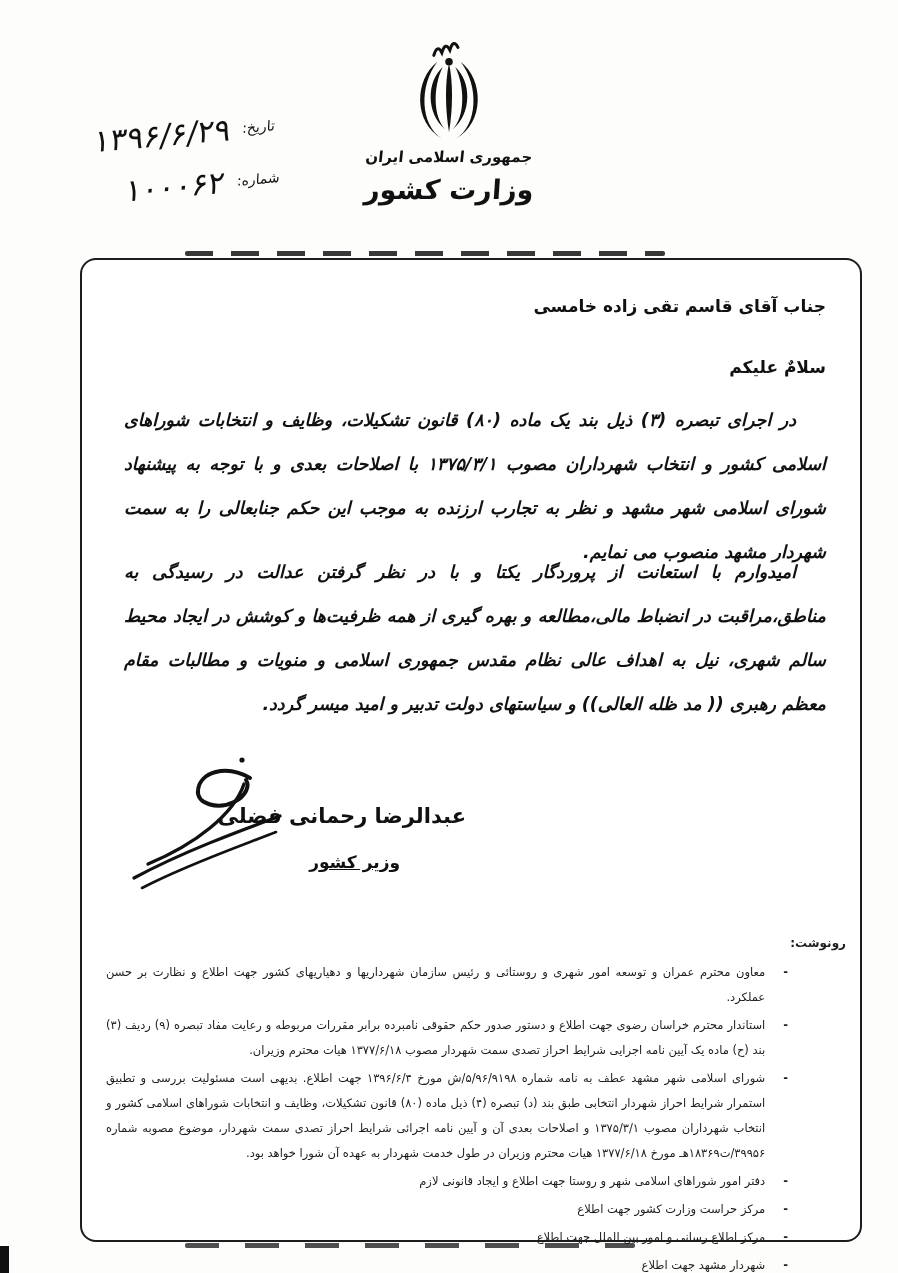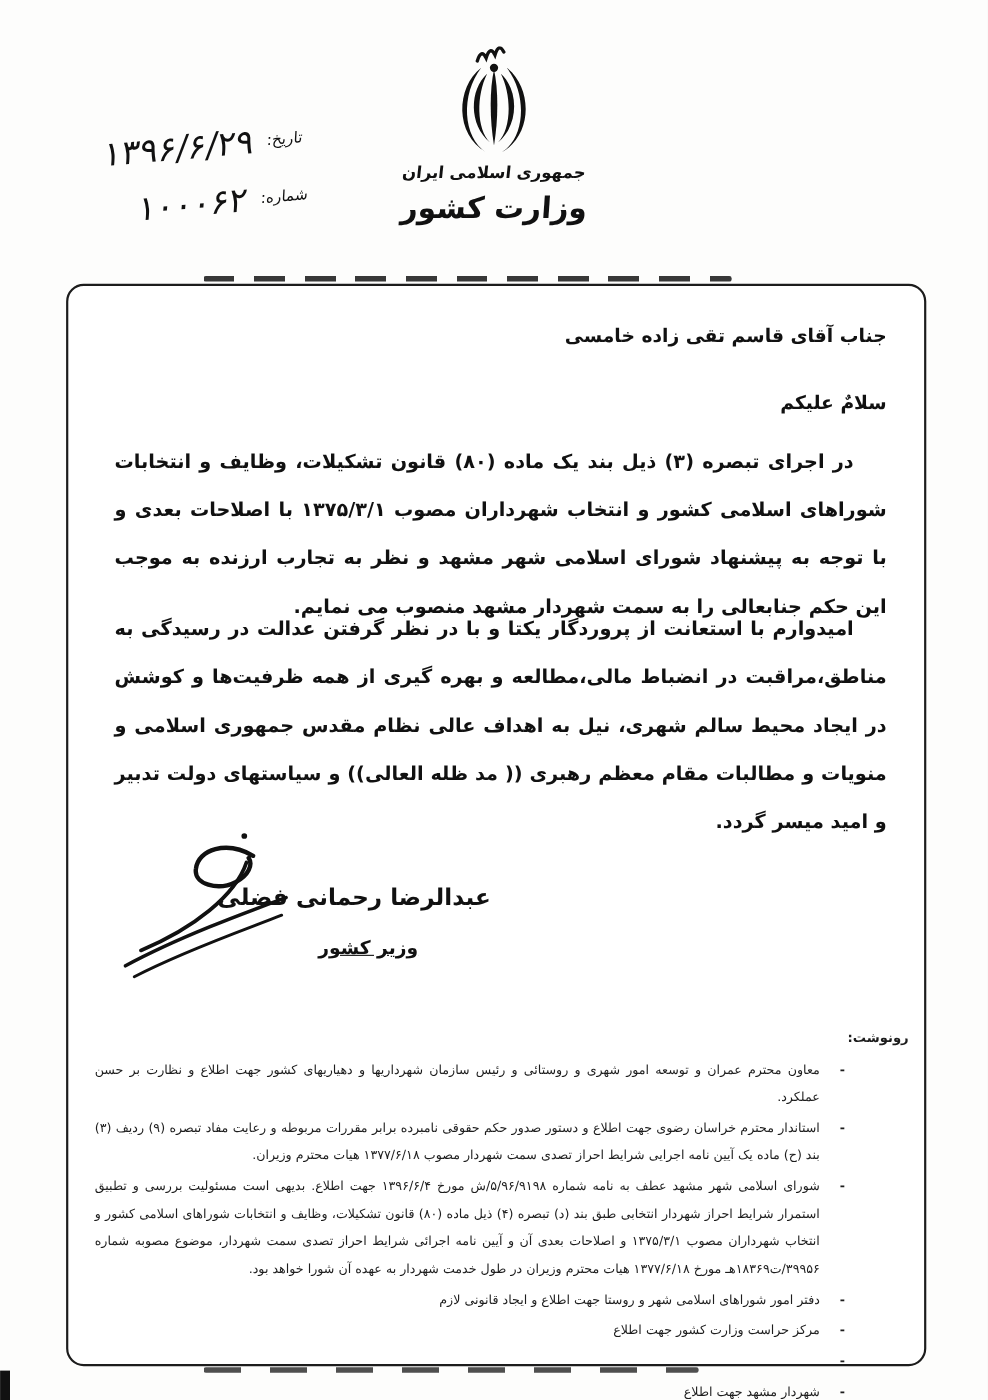--- a/index.html
+++ b/index.html
@@ -37,31 +37,31 @@
   .meta-row { display:flex; align-items:center; justify-content:flex-start; gap:12px; }
   .meta-row + .meta-row { margin-top:16px; }
   .meta-label { font-size:14px; transform:skewX(-8deg); white-space:nowrap; }
   .meta-value {
     font-size:31px; letter-spacing:3px; white-space:nowrap;
     transform:skewX(-10deg);
   }
 
   
   .letter-box {
-    position:absolute; left:60px; top:258px;
+    position:absolute; left:80px; top:258px;
     width:778px; height:980px;
     border:2px solid #1c1c1c; border-radius:16px;
     background:#fff;
   }
   .addressee { position:absolute; top:36px; right:34px; font-size:17px; font-weight:bold; }
   .salutation { position:absolute; top:97px; right:34px; font-size:17px; font-weight:bold;margin-left:24px; }
   .para {
     position:absolute; right:34px; left:42px; margin:0;
     font-size:17.5px; font-weight:bold; line-height:44px;
-    text-align:justify; text-indent:30px;
+    text-align:justify; text-indent:30px;font-style:italic;
   }
   .p1 { top:138px; }
   .p2 { top:290px; }
   .p3 { top:434px; }
 
   
   .sig { position:absolute; top:492px; left:44px; width:340px; height:145px; }
   .sig-mark { position:absolute; left:0; top:0; width:160px; height:140px; }
   .sig-name { position:absolute; right:0; top:52px; font-size:21px; font-weight:bold; white-space:nowrap;text-align:right; }
   .sig-title { position:absolute; right:66px; top:100px; font-size:17px; font-weight:bold; white-space:nowrap;text-decoration:underline; }
@@ -163,20 +163,21 @@
         <li class="cc-item">
           <span class="cc-dash">-</span>
           <span class="cc-text">دفتر امور شوراهای اسلامی شهر و روستا جهت اطلاع و ایجاد قانونی لازم</span>
         </li>
         <li class="cc-item">
           <span class="cc-dash">-</span>
           <span class="cc-text">مرکز حراست وزارت کشور جهت اطلاع</span>
         </li>
         <li class="cc-item">
           <span class="cc-dash">-</span>
+          <span class="cc-text">مرکز اطلاع رسانی و امور بین الملل جهت اطلاع</span>
         </li>
         <li class="cc-item">
           <span class="cc-dash">-</span>
           <span class="cc-text">شهردار مشهد جهت اطلاع</span>
         </li>
       </ul>
     </section>
   </main>
 
   <div class="artifact-top"></div>

